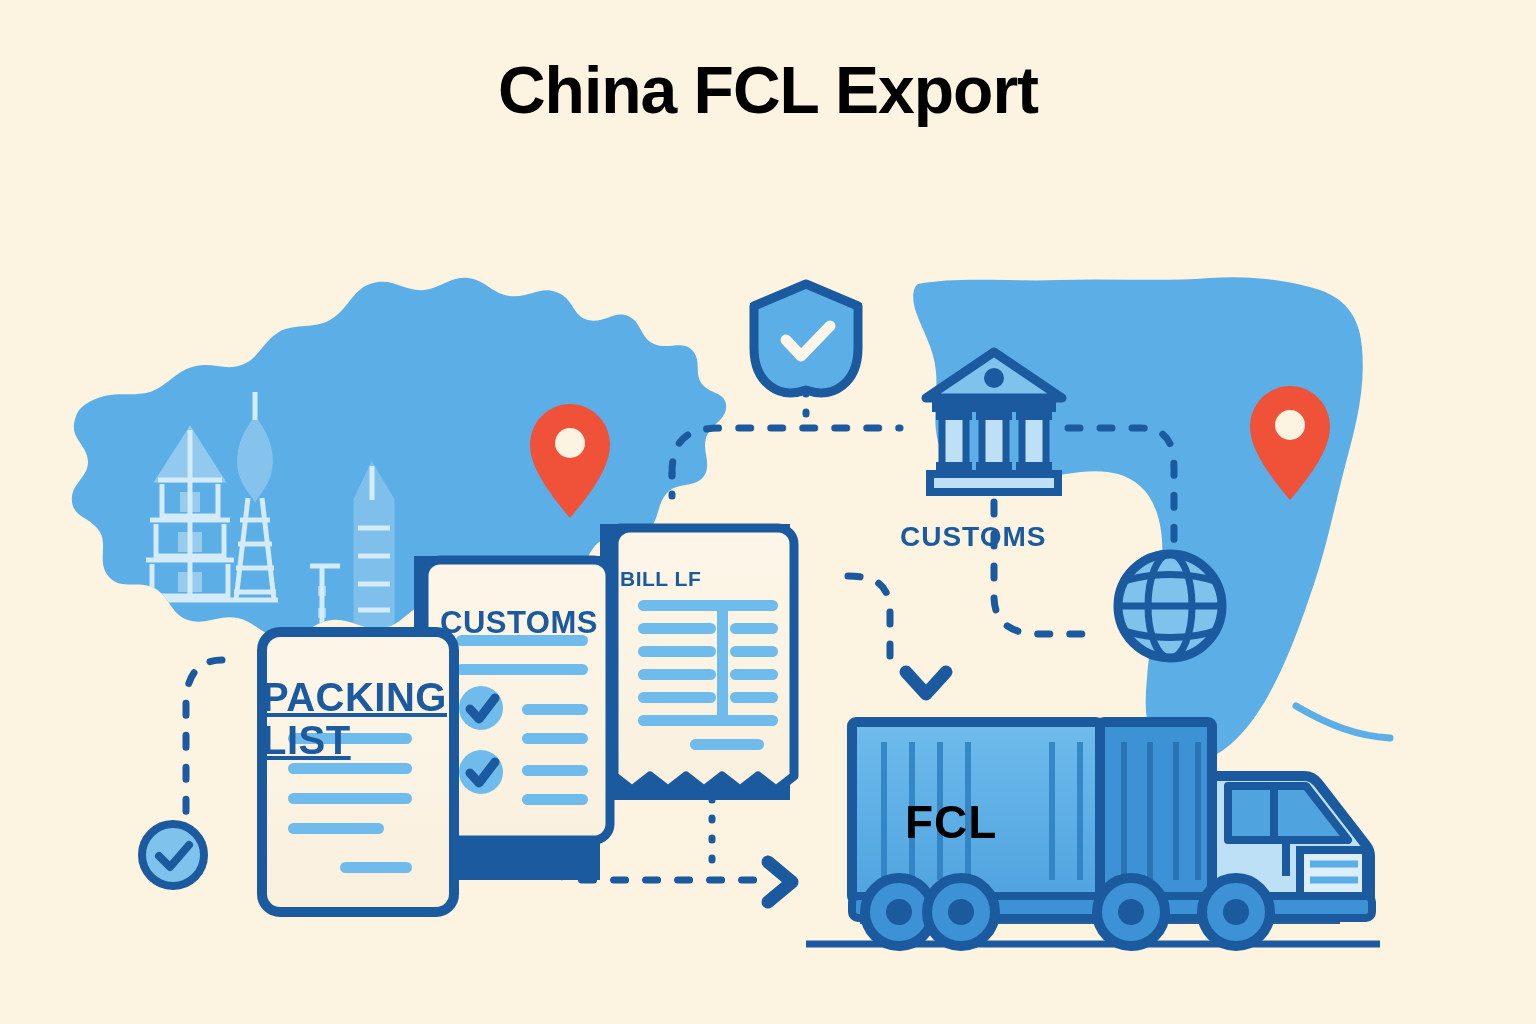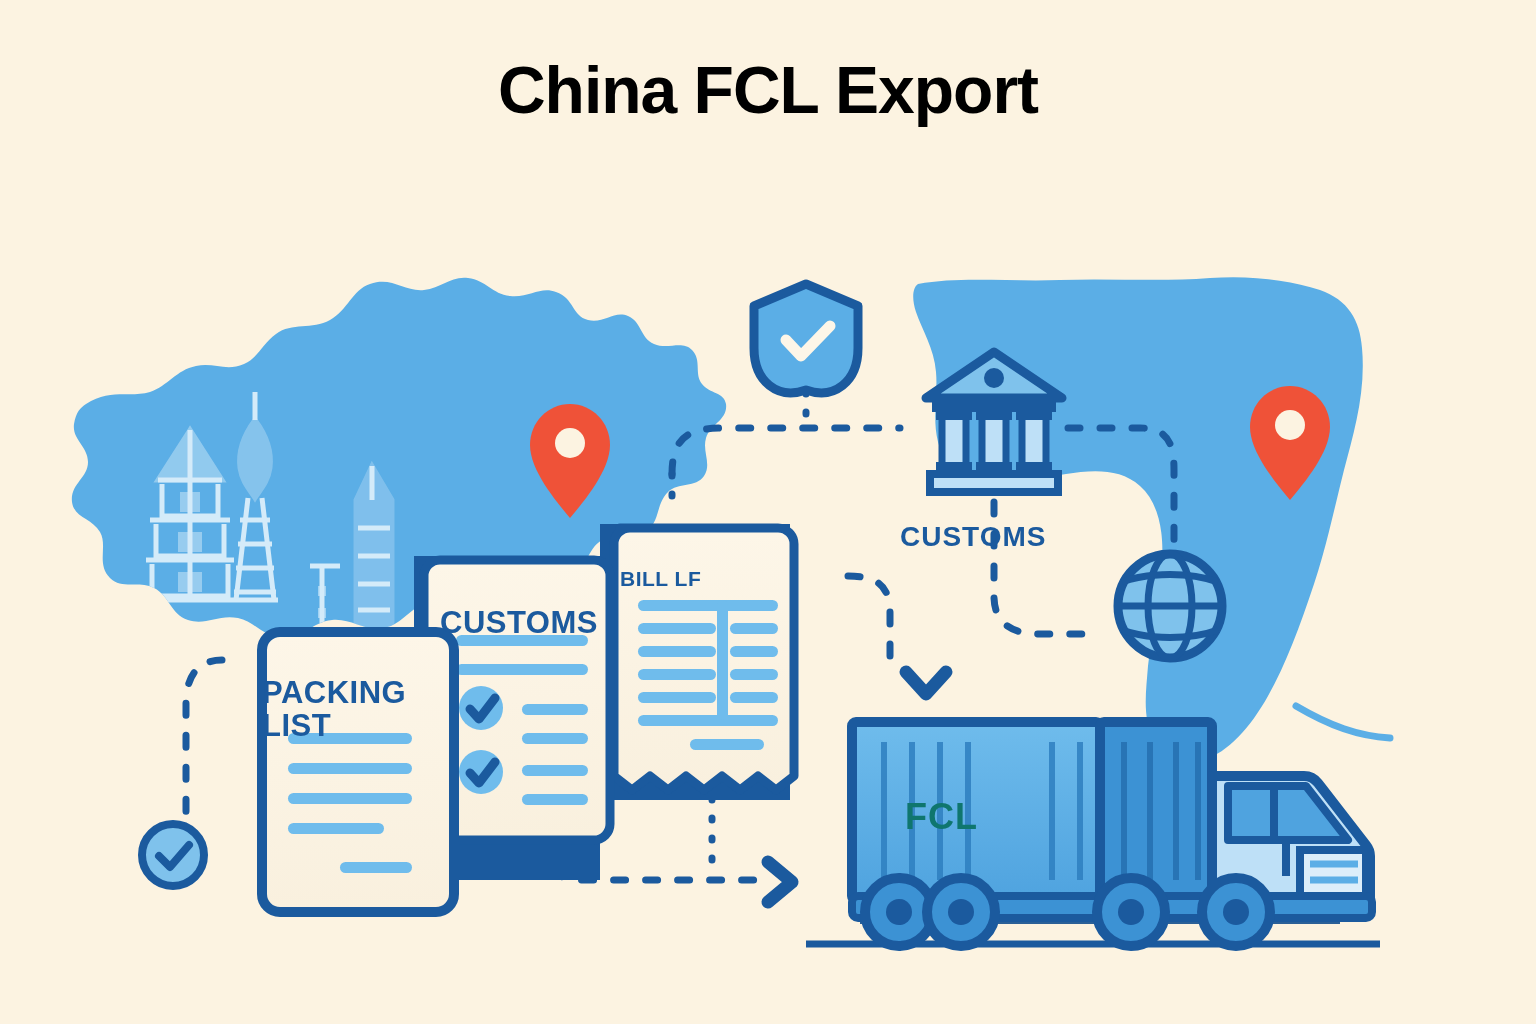--- a/index.html
+++ b/index.html
@@ -30,25 +30,25 @@
     position:absolute;
     font-family:"Liberation Sans", sans-serif;
     font-weight:bold;
     color:#1B5A9E;
     text-align:left;
     line-height:1.08;
     letter-spacing:0.5px;
     pointer-events:none;
     margin-top:28px;
   }
-  #lbl-packing{left:262px;top:648px;width:176px;font-size:31px;}
+  #lbl-packing{left:262px;top:648px;width:176px;font-size:40px;text-decoration:underline;}
   #lbl-invoice{left:440px;top:578px;width:180px;font-size:31px;}
   #lbl-bill{left:620px;top:540px;width:180px;font-size:21px;}
   #lbl-customs{left:900px;top:494px;width:200px;font-size:28px;letter-spacing:1px;}
-  #lbl-fcl{left:905px;top:770px;width:150px;font-size:36px;color:#0f766e;letter-spacing:1px;}
+  #lbl-fcl{left:905px;top:770px;width:150px;font-size:46px;color:#000000;letter-spacing:1px;}
 </style>
 </head>
 <body>
 
 <div id="stage">
 
   <svg id="art" viewBox="0 0 1536 1024" width="1536" height="1024">
 
     <defs>
       <linearGradient id="gContainer" x1="0" y1="0" x2="0" y2="1">

